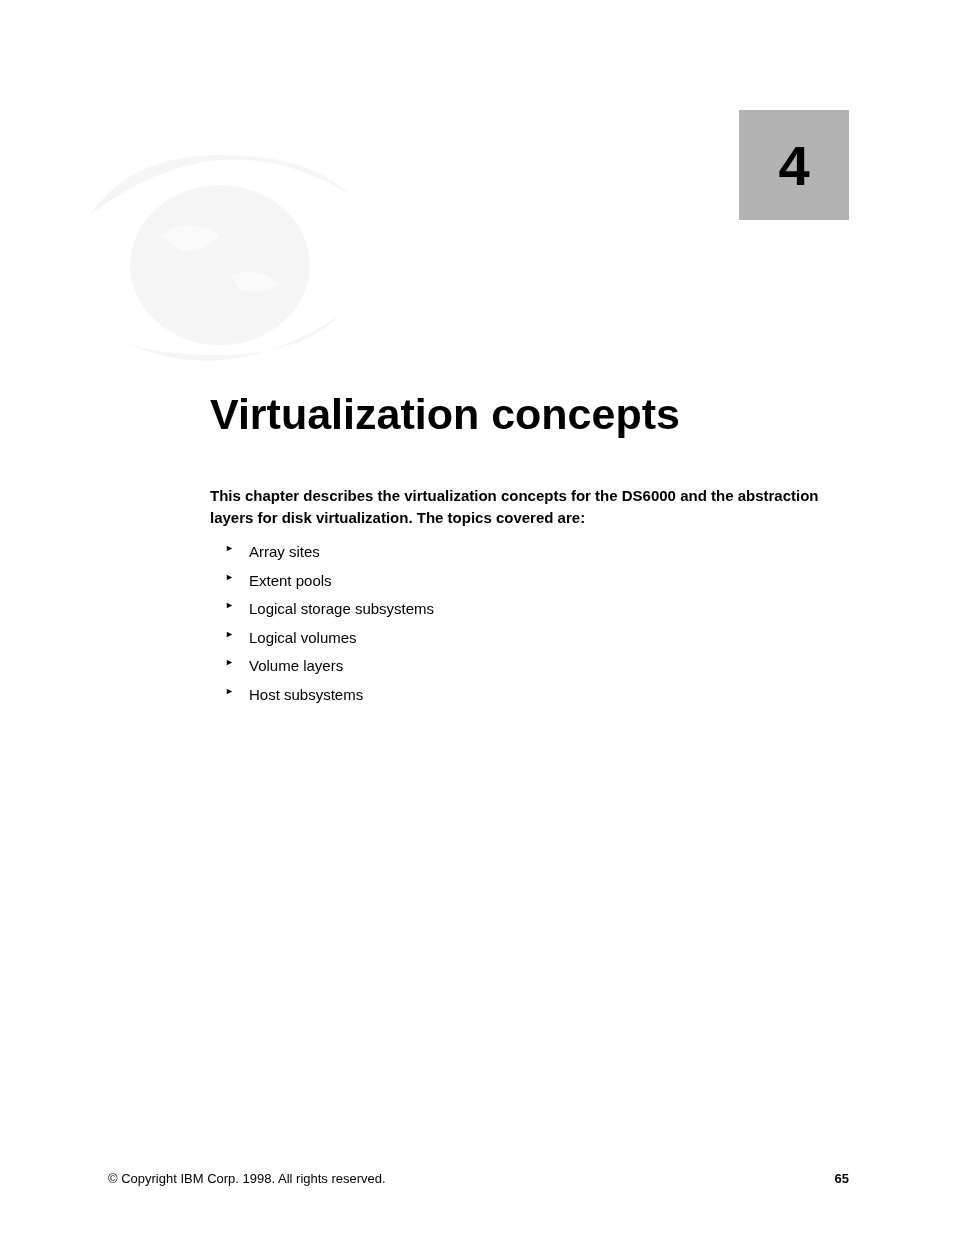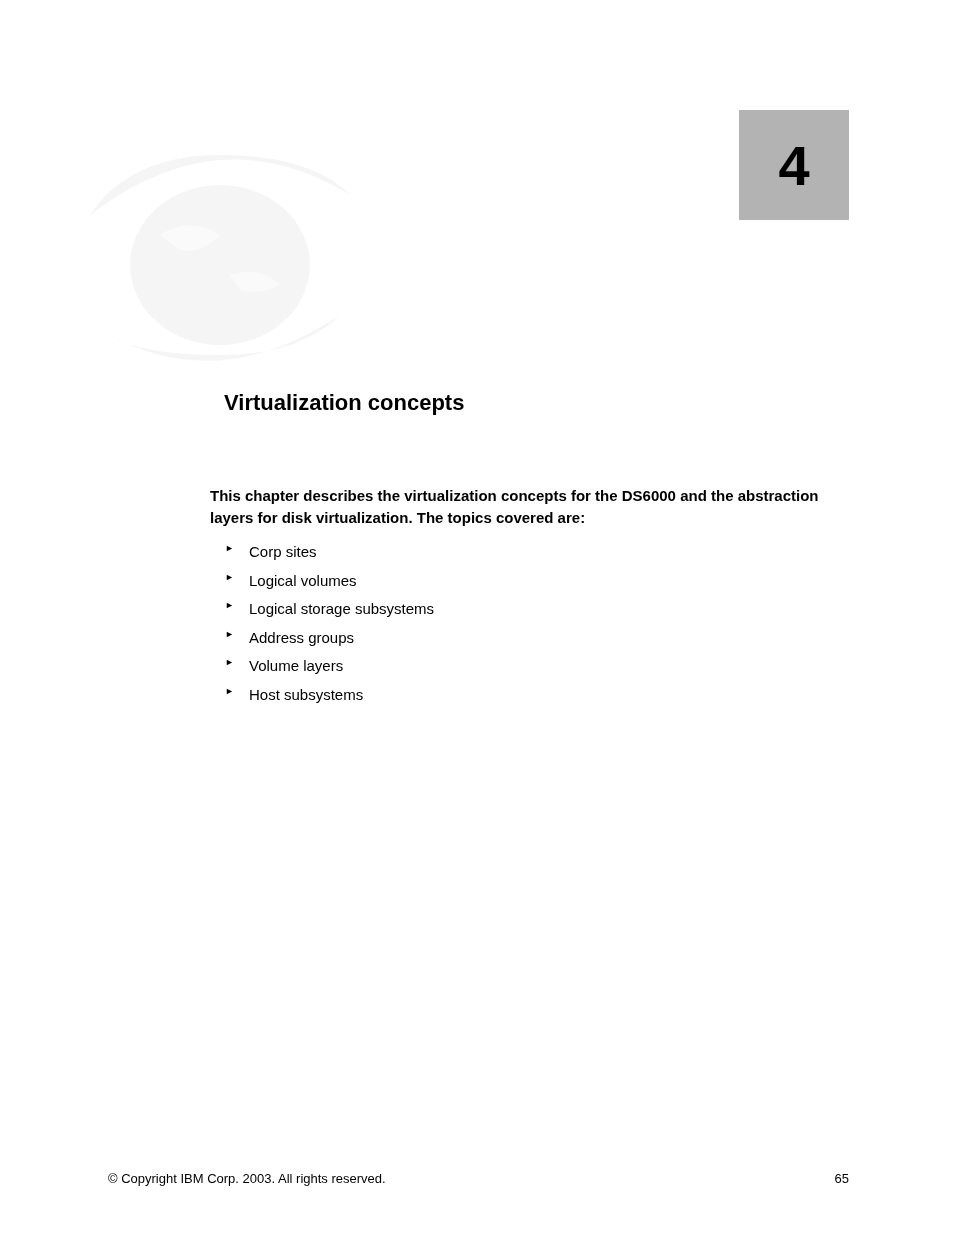--- a/index.html
+++ b/index.html
@@ -32,22 +32,22 @@
     justify-content: center;
   }
   .chapter-number {
     font-size: 56px;
     font-weight: bold;
     color: #000;
   }
   .title {
     position: absolute;
     top: 390px;
-    left: 224px;
-    font-size: 22px;
+    left: 210px;
+    font-size: 43px;
     font-weight: bold;
     color: #000;
   }
   .intro {
     position: absolute;
     top: 485px;
     left: 210px;
     right: 105px;
     font-size: 15px;
     line-height: 1.45;
@@ -78,21 +78,21 @@
   .footer {
     position: absolute;
     bottom: 49px;
     left: 108px;
     right: 105px;
     display: flex;
     justify-content: space-between;
     font-size: 13px;
   }
   .copyright { color: #000; }
-  .page-num { font-weight: normal; color: #000; }
+  .page-num { font-weight: bold; color: #000; }
 </style>
 </head>
 <body>
 
 <div class="watermark">
   <svg viewBox="0 0 340 300">
     <ellipse cx="170" cy="170" rx="90" ry="80" fill="#888"></ellipse>
     <path d="M 40 120 Q 170 20 300 100 Q 260 60 170 60 Q 80 60 40 120 Z" fill="#888"></path>
     <path d="M 60 240 Q 170 300 290 220 Q 250 260 170 260 Q 90 260 60 240 Z" fill="#888"></path>
     <path d="M 110 140 Q 140 120 170 140 Q 150 160 130 155 Z" fill="#fff" opacity="0.5"></path>
@@ -102,24 +102,24 @@
 
 <div class="chapter-box">
   <span class="chapter-number">4</span>
 </div>
 
 <h1 class="title">Virtualization concepts</h1>
 
 <p class="intro">This chapter describes the virtualization concepts for the DS6000 and the abstraction layers for disk virtualization. The topics covered are:</p>
 
 <ul class="bullet-list">
-  <li>Corp sites</li>
+  <li>Array sites</li>
+  <li>Extent pools</li>
+  <li>Logical storage subsystems</li>
   <li>Logical volumes</li>
-  <li>Logical storage subsystems</li>
-  <li>Address groups</li>
   <li>Volume layers</li>
   <li>Host subsystems</li>
 </ul>
 
 <div class="footer">
-  <span class="copyright">© Copyright IBM Corp. 2003. All rights reserved.</span>
+  <span class="copyright">© Copyright IBM Corp. 1998. All rights reserved.</span>
   <span class="page-num">65</span>
 </div>
 
 </body></html>

